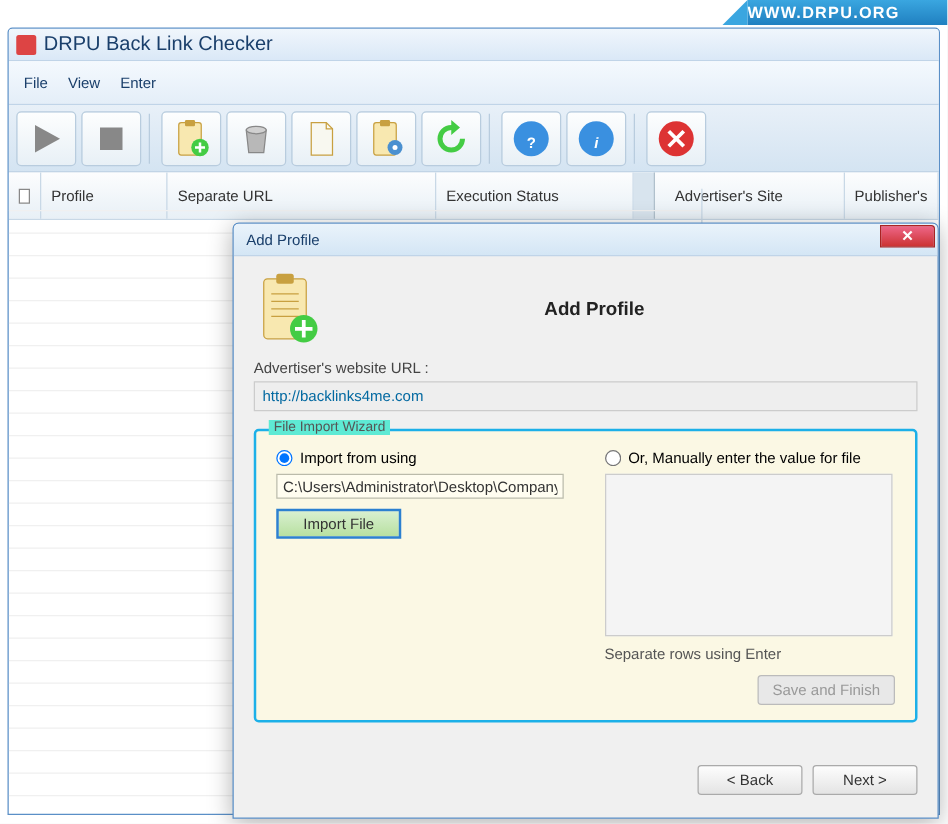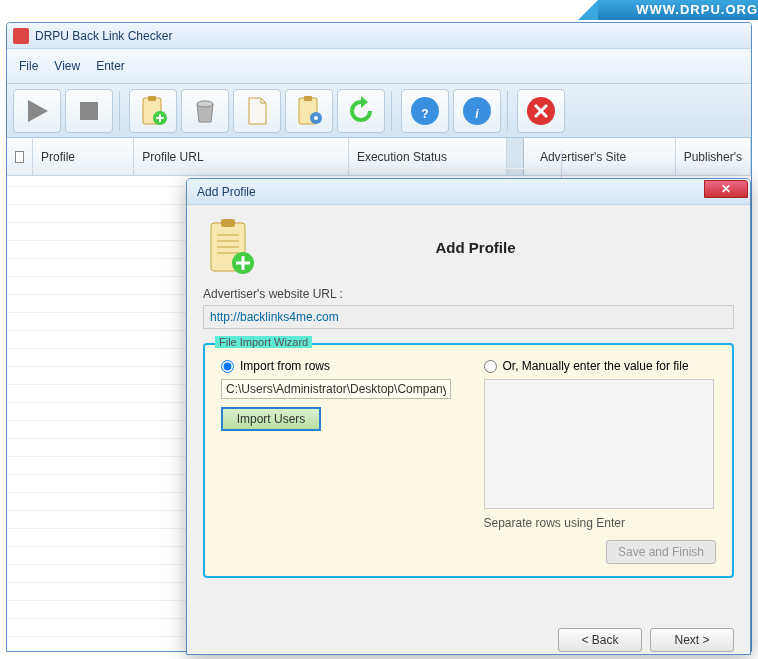--- a/index.html
+++ b/index.html
@@ -1,26 +1,26 @@
 <!DOCTYPE html>
 <html><head>
 <meta charset="utf-8">
 <style>
 * { box-sizing: border-box; margin: 0; padding: 0; font-family: "Segoe UI", Tahoma, sans-serif; font-size: 12px; }
 body { background: #fff; width: 758px; height: 659px; overflow: hidden; position: relative; }
 
 
-.banner { position: absolute; top: 0; right: 0; width: 160px; height: 20px; background: linear-gradient(#3aa6e0, #2080c0); color: #fff; font-weight: bold; font-size: 13px; text-align: right; line-height: 20px; letter-spacing: 1px; }
+.banner { position: absolute; top: 0; right: 0; width: 160px; height: 20px; background: linear-gradient(#3aa6e0, #2080c0); color: #fff; font-weight: bold; font-size: 13px; text-align: left; line-height: 20px; letter-spacing: 1px; }
 .banner::before { content: ""; position: absolute; left: -20px; top: 0; border-top: 20px solid transparent; border-right: 20px solid #3aa6e0; }
 
 
 .main-window { position: absolute; top: 22px; left: 6px; width: 746px; height: 630px; border: 1px solid #5a8fc7; border-radius: 4px 4px 0 0; background: #fff; overflow: hidden; }
 .titlebar { height: 26px; background: linear-gradient(#f0f6fc, #dae8f7); display: flex; align-items: center; padding: 0 6px; border-bottom: 1px solid #c0d4e8; }
 .titlebar .app-icon { width: 16px; height: 16px; background: #d44; border-radius: 2px; margin-right: 6px; }
-.titlebar .title { color: #1a3f6b; font-size: 12px; }
+.titlebar .title { color: #1a3f6b; font-size: 16px; }
 .menubar { height: 35px; background: linear-gradient(#f4f9fe, #e4eef8); display: flex; align-items: center; padding: 0 4px; border-bottom: 1px solid #c0d4e8; }
 .menubar span { padding: 0 8px; color: #1a3f6b; cursor: pointer; }
 
 .toolbar { height: 54px; background: linear-gradient(#e8f0f8, #d4e4f2); display: flex; align-items: center; padding: 0 6px; gap: 4px; border-bottom: 1px solid #b0c8de; }
 .tb-btn { width: 48px; height: 44px; background: linear-gradient(#fdfefe, #e8f0f6); border: 1px solid #b8ccde; border-radius: 4px; display: flex; align-items: center; justify-content: center; cursor: pointer; }
 .tb-sep { width: 4px; height: 40px; border-left: 1px solid #b8ccde; margin: 0 2px; }
 
 .columns { height: 38px; background: linear-gradient(#fcfdfe, #e8f0f6); display: flex; border-bottom: 1px solid #c8d8e6; }
 .col { border-right: 1px solid #c8d8e6; padding: 5px 8px; color: #333; display: flex; align-items: center; }
 .col.chk { width: 26px; justify-content: center; }
@@ -58,21 +58,21 @@
 .wizard-cols { display: flex; gap: 30px; }
 .wiz-col { flex: 1; }
 .radio-row { display: flex; align-items: center; gap: 6px; margin-bottom: 6px; }
 .radio-row input[type=radio] { width: 13px; height: 13px; }
 .path-input { width: 230px; height: 20px; border: 1px solid #bba; background: #fffdf0; padding: 0 4px; color: #333; margin-bottom: 8px; }
 .import-btn { width: 100px; height: 24px; background: linear-gradient(#d8f0d0, #b8e0a0); border: 2px solid #2c80d0; color: #333; cursor: pointer; }
 .textarea-box { width: 230px; height: 130px; background: #f4f4f4; border: 1px solid #ccc; resize: none; }
 .sep-label { color: #555; margin-top: 4px; display: block; }
 .save-btn { float: right; margin-top: 10px; width: 110px; height: 24px; background: #e8e8e8; border: 1px solid #bbb; color: #999; border-radius: 3px; }
 
-.dlg-footer { position: absolute; bottom: 2px; right: 16px; display: flex; gap: 8px; justify-content: flex-end; }
+.dlg-footer { position: absolute; bottom: 18px; right: 16px; display: flex; gap: 8px; justify-content: flex-end; }
 .dlg-footer button { width: 84px; height: 24px; background: linear-gradient(#fdfdfd, #e4e4e4); border: 1px solid #aaa; border-radius: 3px; cursor: pointer; color: #333; }
 
 
 .icon-svg { width: 34px; height: 34px; }
 .clipboard-body { fill: #f8e8b0; stroke: #c8a040; stroke-width: 1; }
 .clipboard-clip { fill: #c8a040; }
 .plus-circle { fill: #4c4; }
 .plus-sign { fill: #fff; }
 </style>
 </head>
@@ -156,21 +156,21 @@
           <path d="M11 11l12 12M23 11L11 23" stroke="#fff" stroke-width="3"></path>
         </svg>
     </div>
   </div>
 
   <div class="columns">
     <div class="col chk">
         <div class="chk-box"></div>
       </div>
     <div class="col profile">Profile</div>
-    <div class="col url">Profile URL</div>
+    <div class="col url">Separate URL</div>
     <div class="col exec">Execution Status</div>
     <div class="col gap"></div>
     <div class="col adv">Advertiser's Site</div>
     <div class="col pub">Publisher's</div>
   </div>
 
   <div class="grid-area">
     <div class="grid-left">
       <div class="grid-row"></div>
         <div class="grid-row"></div>
@@ -231,24 +231,24 @@
       <span class="url-label">Advertiser's website URL :</span>
       <input class="url-input" readonly="" value="http://backlinks4me.com" style="">
     </div>
 
     <div class="wizard">
       <span class="wizard-legend">File Import Wizard</span>
       <div class="wizard-cols">
         <div class="wiz-col">
           <label class="radio-row">
             <input type="radio" name="mode" checked="" style="">
-            <span>Import from rows</span>
+            <span>Import from using</span>
           </label>
           <input class="path-input" value="C:\Users\Administrator\Desktop\Company info.t" style="">
-          <button class="import-btn">Import Users</button>
+          <button class="import-btn">Import File</button>
         </div>
         <div class="wiz-col">
           <label class="radio-row">
             <input type="radio" name="mode" style="">
             <span>Or, Manually enter the value for file</span>
           </label>
           <textarea class="textarea-box" disabled="" style=""></textarea>
           <span class="sep-label">Separate rows using Enter</span>
           <button class="save-btn" disabled="">Save and Finish</button>
         </div>

